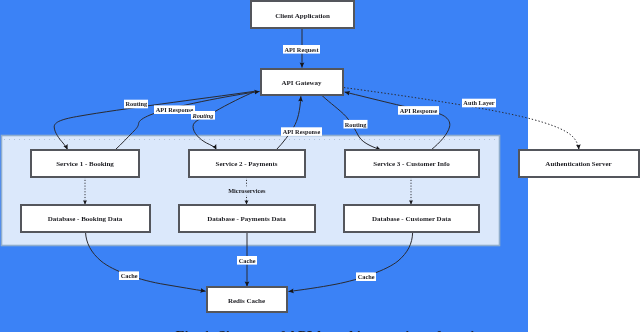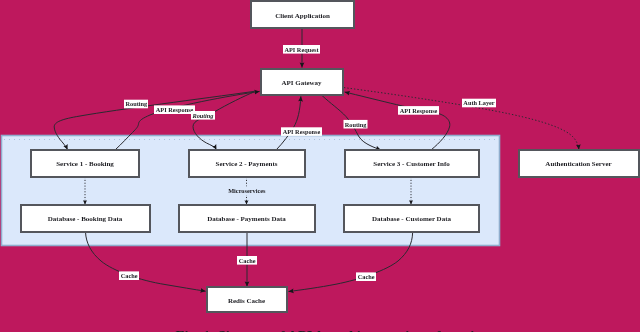--- a/index.html
+++ b/index.html
@@ -1,17 +1,17 @@
 <!DOCTYPE html>
 <html><head>
 <meta charset="utf-8">
 <style>
   html,body{margin:0;padding:0;background:#ffffff;}
   body{width:640px;height:332px;overflow:hidden;font-family:"Liberation Serif",serif;}
-  #stage{position:relative;width:640px;height:332px;background:#be185d;text-align:right;}
+  #stage{position:relative;width:528px;height:332px;background:#3b82f6;text-align:right;}
   svg{display:block;}
   .boxlabel{font-family:"Liberation Serif",serif;font-weight:bold;fill:#1d1d22;}
   .edgelabel{font-family:"Liberation Serif",serif;font-weight:bold;fill:#1d1d22;}
 </style>
 </head>
 <body>
 
 <div id="stage">
   <svg id="diagram" width="640" height="332" viewBox="0 0 640 332" xmlns="http://www.w3.org/2000/svg">
     <defs>

